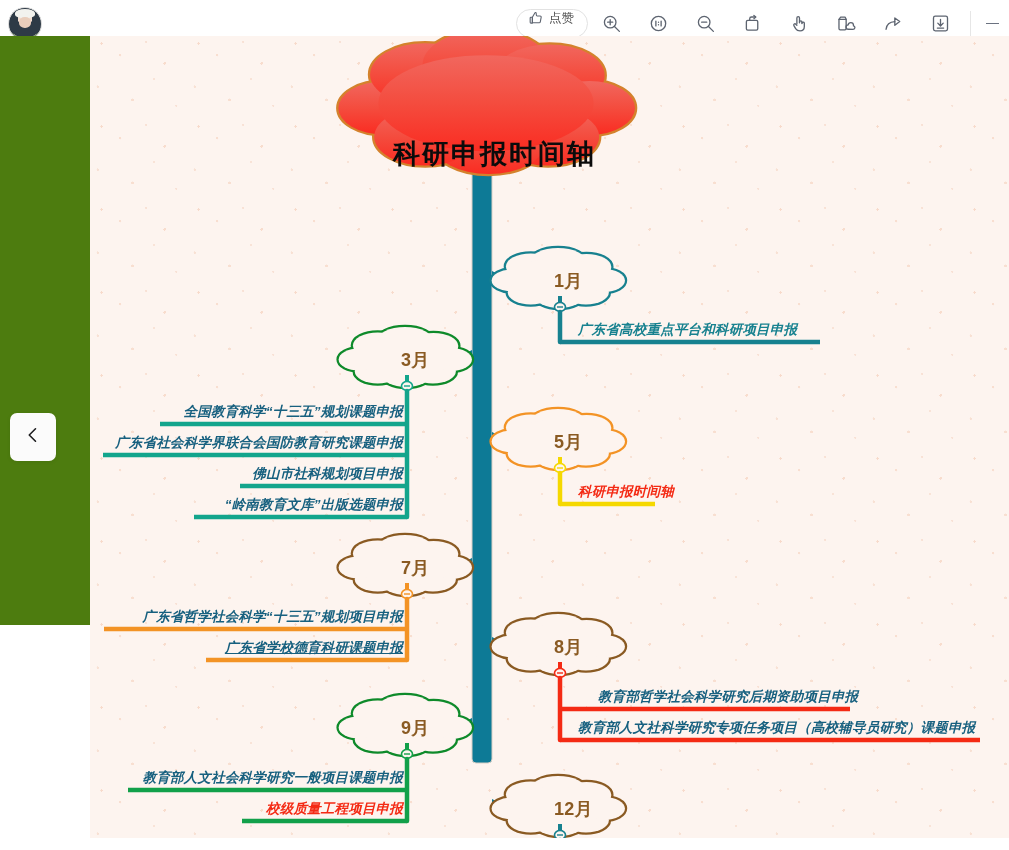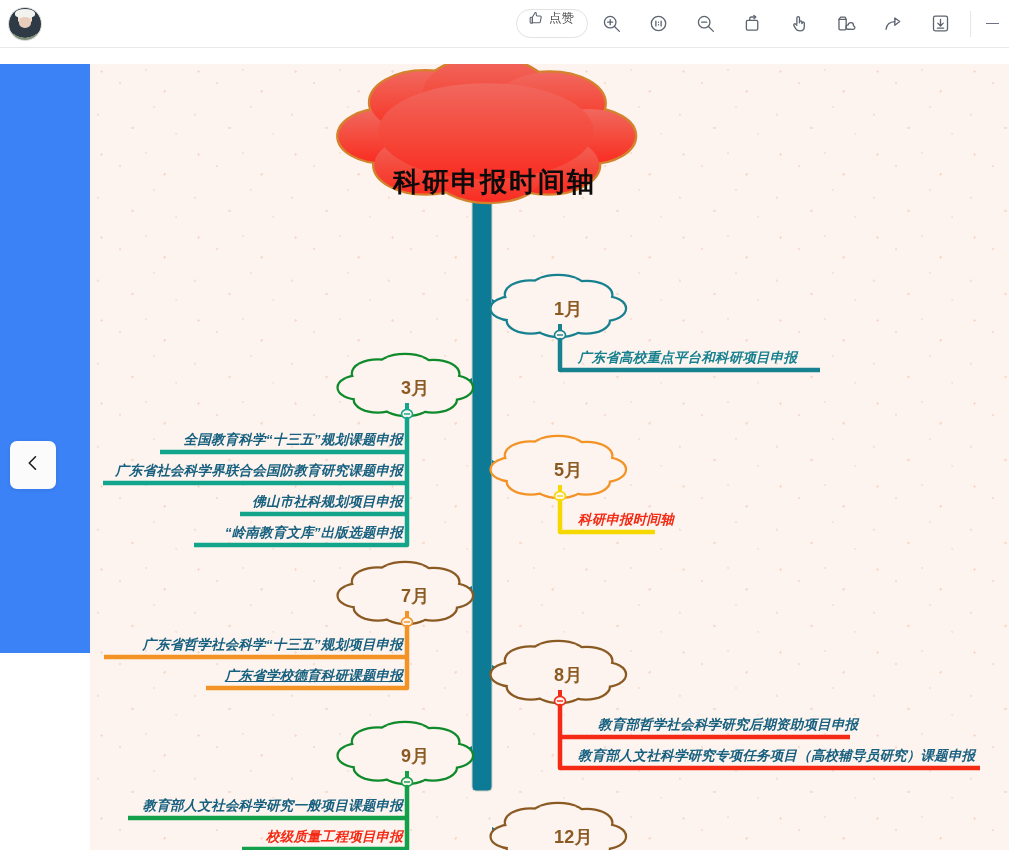--- a/index.html
+++ b/index.html
@@ -66,23 +66,23 @@
     width: 34px; height: 48px;
     display: flex; align-items: center; justify-content: center;
     cursor: pointer;
   }
   #minimize-btn i {
     display: block; width: 13px; height: 1.6px; background: #6b7280;
   }
 
   
   #viewer-body {
-    position: absolute; left: 0; top: 64px;
+    position: absolute; left: 0; top: 36px;
     width: 1009px; height: 589px;
-    background: #3b82f6;
+    background: #4d7c0f;
   }
   #prev-image-btn {
     position: absolute; left: 10px; top: 377px;
     width: 46px; height: 48px; border-radius: 7px;
     background: #fbfbfb; box-shadow: 0 1px 4px rgba(0,0,0,.07);
     display: flex; align-items: center; justify-content: center;
     cursor: pointer; z-index: 30;
   }
 
   

